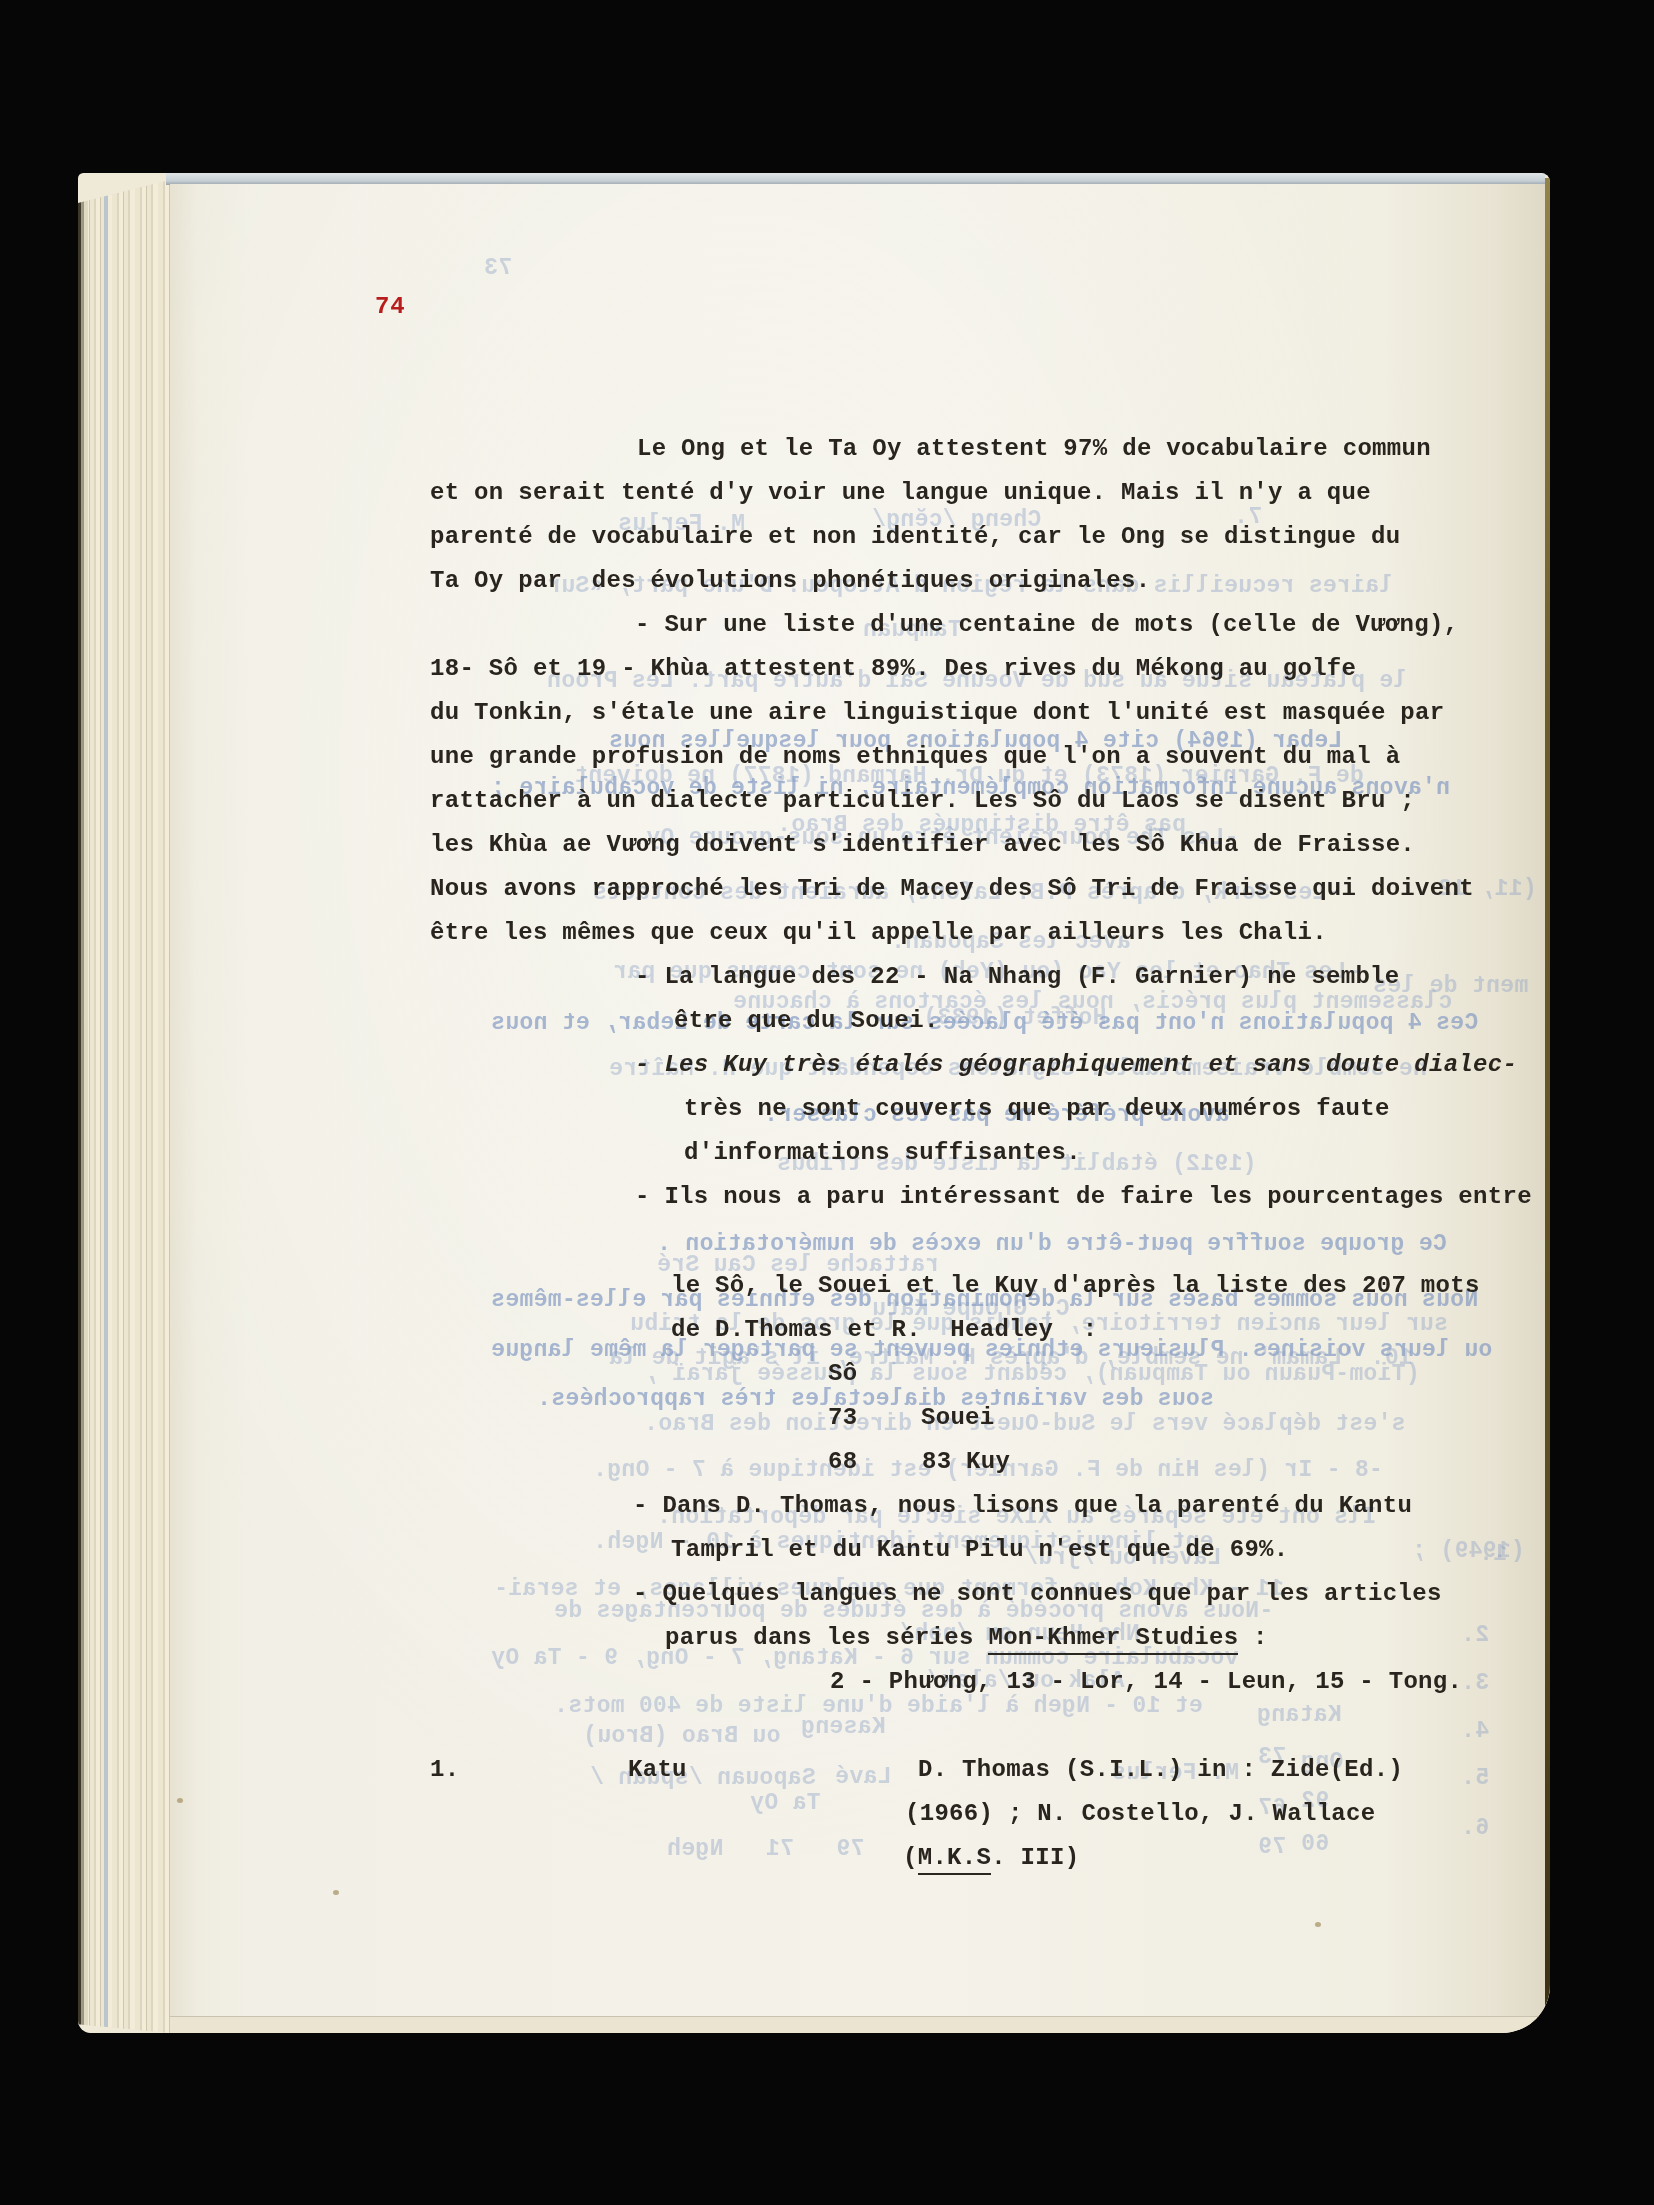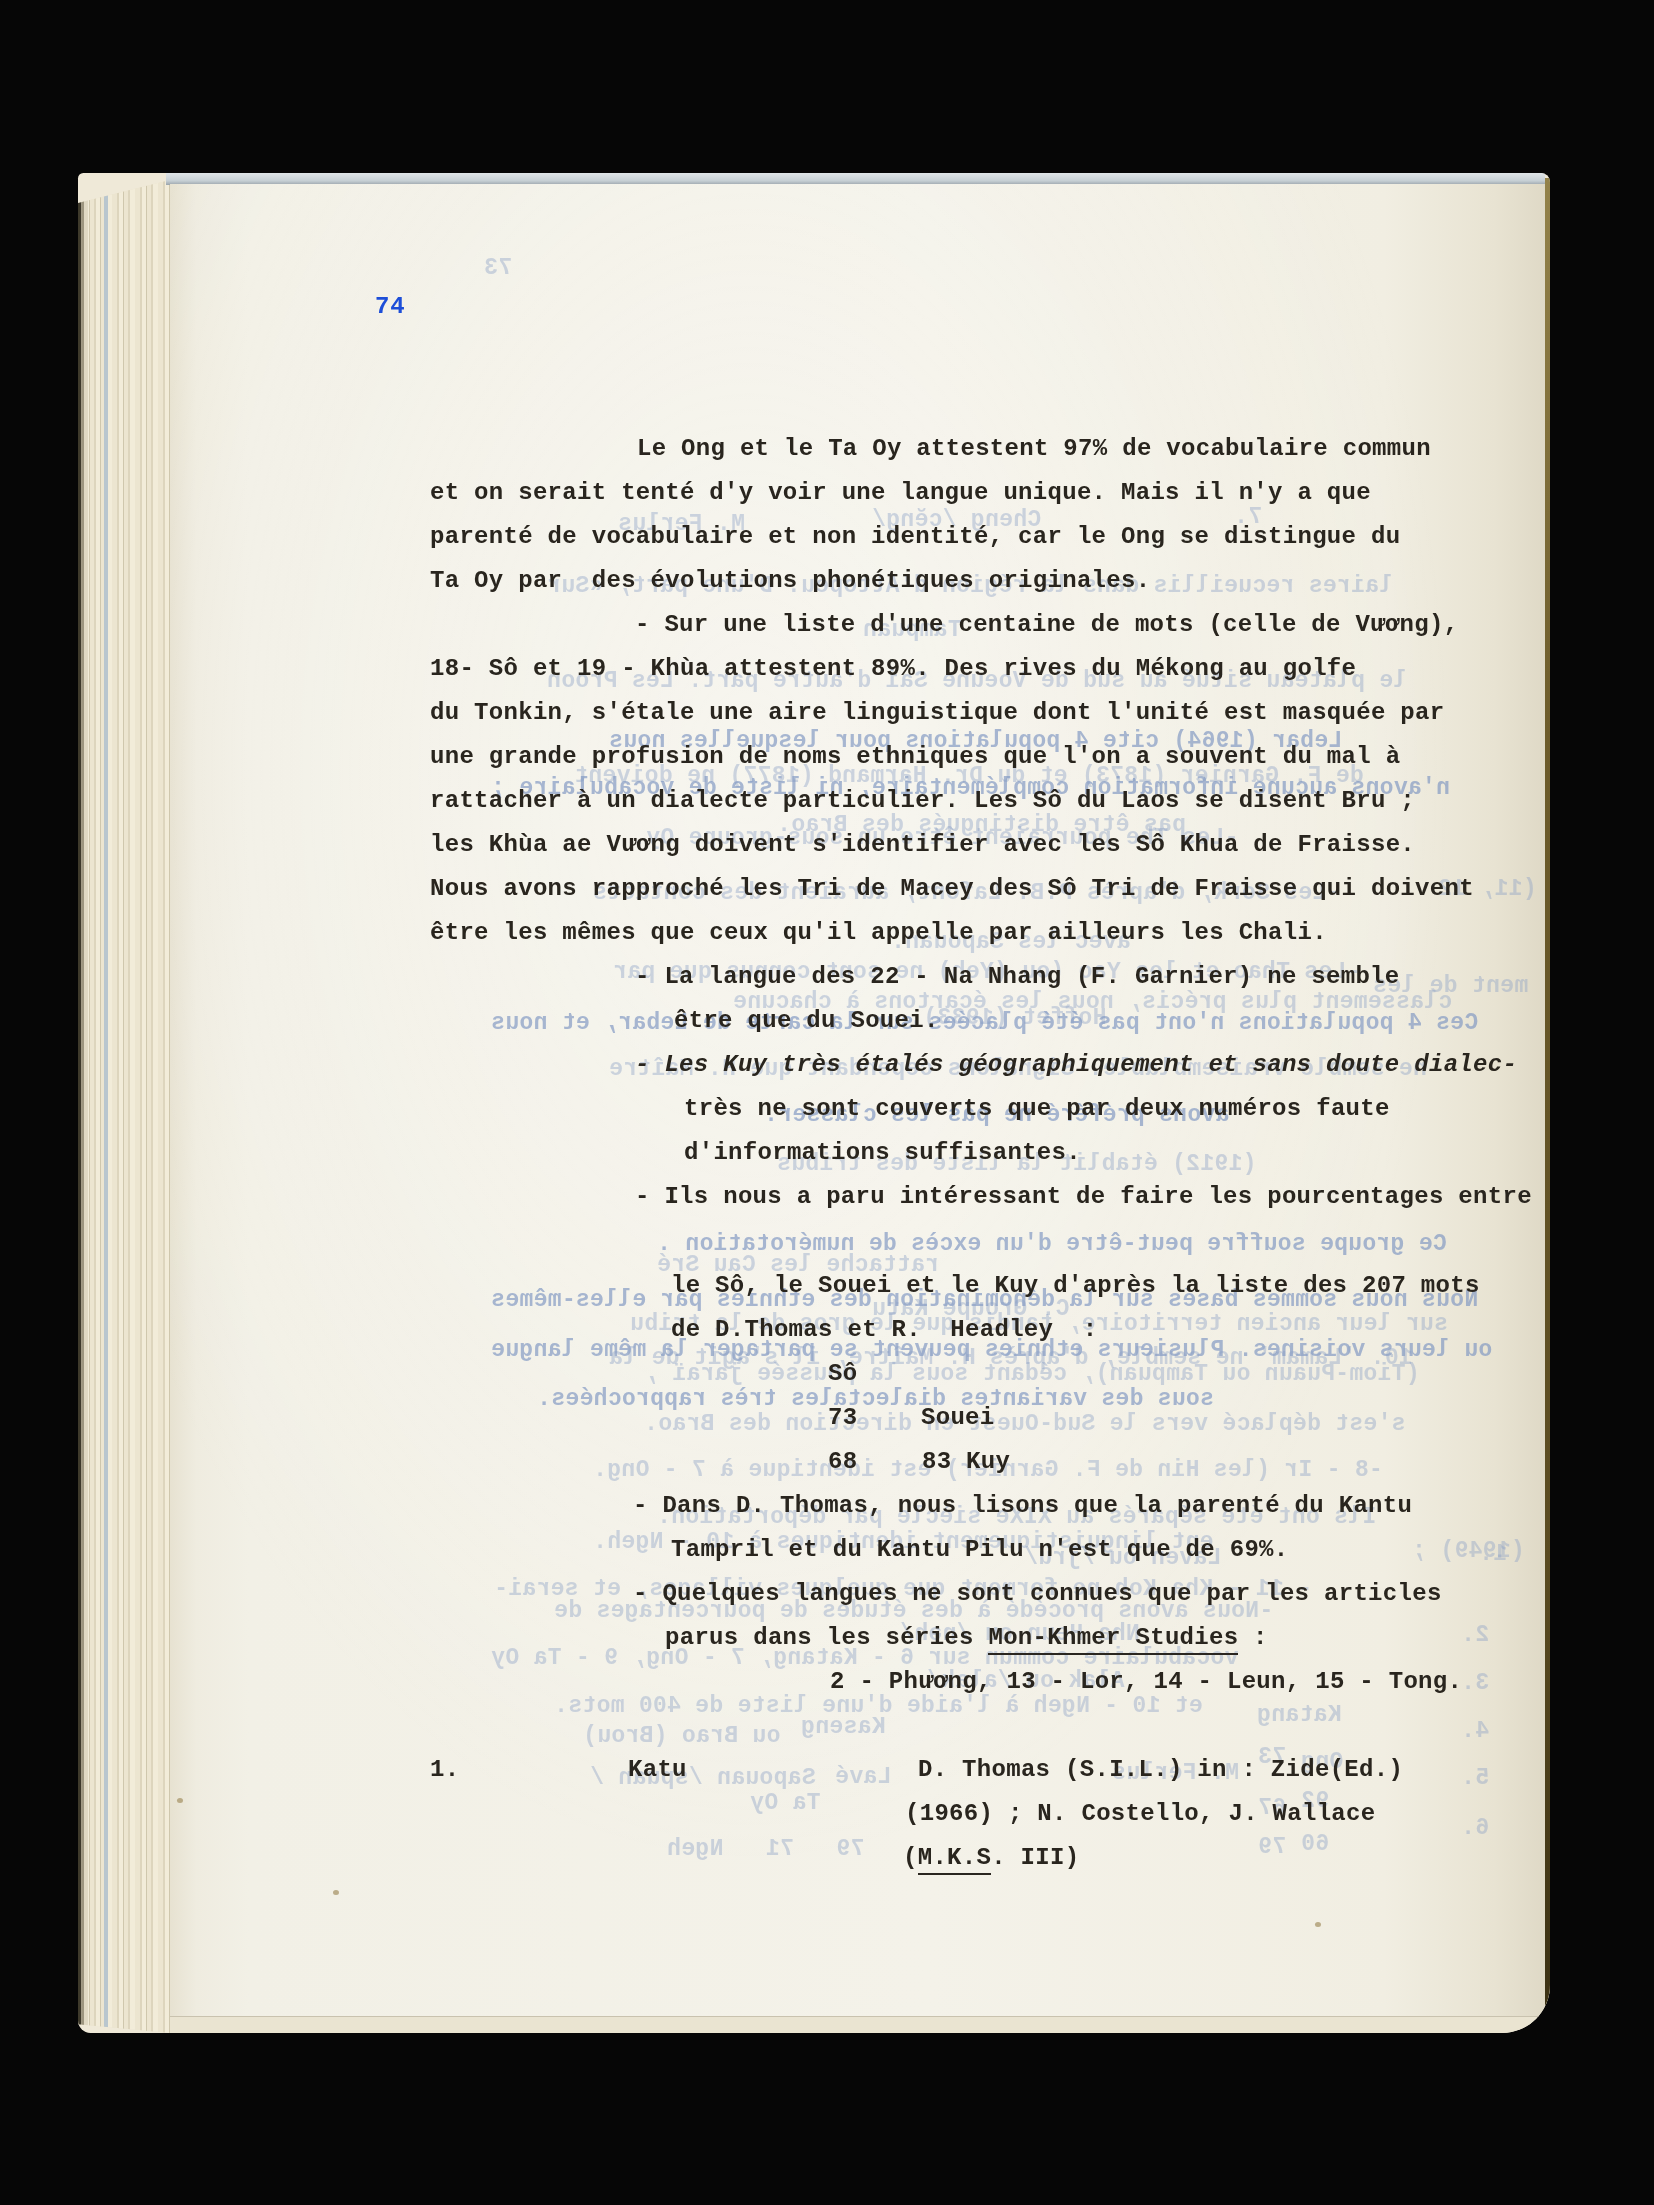--- a/index.html
+++ b/index.html
@@ -23,21 +23,21 @@
   #right-edge-line{position:absolute;right:0;top:5.3px;bottom:8.8px;width:5.3px;
         background:linear-gradient(180deg,#93824a,#6d5c2b 30%,#5a4b21 75%,#3a3013);}
   #bottom-under{position:absolute;left:92px;right:1.8px;bottom:0;height:16px;
         background:#eae4d1;border-top:1.8px solid #c9c2ae;}
   #bleed-layer,#text-layer{position:absolute;left:0;top:0;width:100%;height:100%;}
   .bleed{position:absolute;white-space:pre;transform:scaleX(-1);font-size:23px;font-weight:bold;
          line-height:1.1;color:#8ba0c6;letter-spacing:0.3px;}
   .bleed.s0{opacity:.40;}
   .bleed.s1{opacity:.66;color:#7e96c2;}
   #page-number{position:absolute;left:297px;top:122px;font-size:24px;font-weight:bold;
-         color:#1d4ed8;line-height:1;letter-spacing:0.9px;}
+         color:#b91c1c;line-height:1;letter-spacing:0.9px;}
   #typed{position:absolute;left:352px;top:254px;width:1129px;color:#29251e;
          font-size:24px;font-weight:bold;letter-spacing:0.3px;}
   .line{position:relative;height:44px;line-height:44px;white-space:pre;}
   .col{position:absolute;top:0;white-space:pre;}
   .u{border-bottom:2.6px solid #2a2620;padding-bottom:1.8px;}
   .speck{position:absolute;width:6.2px;height:5.3px;border-radius:50%;background:#a8966a;opacity:.75;}
 </style>
 </head>
 <body>
 

